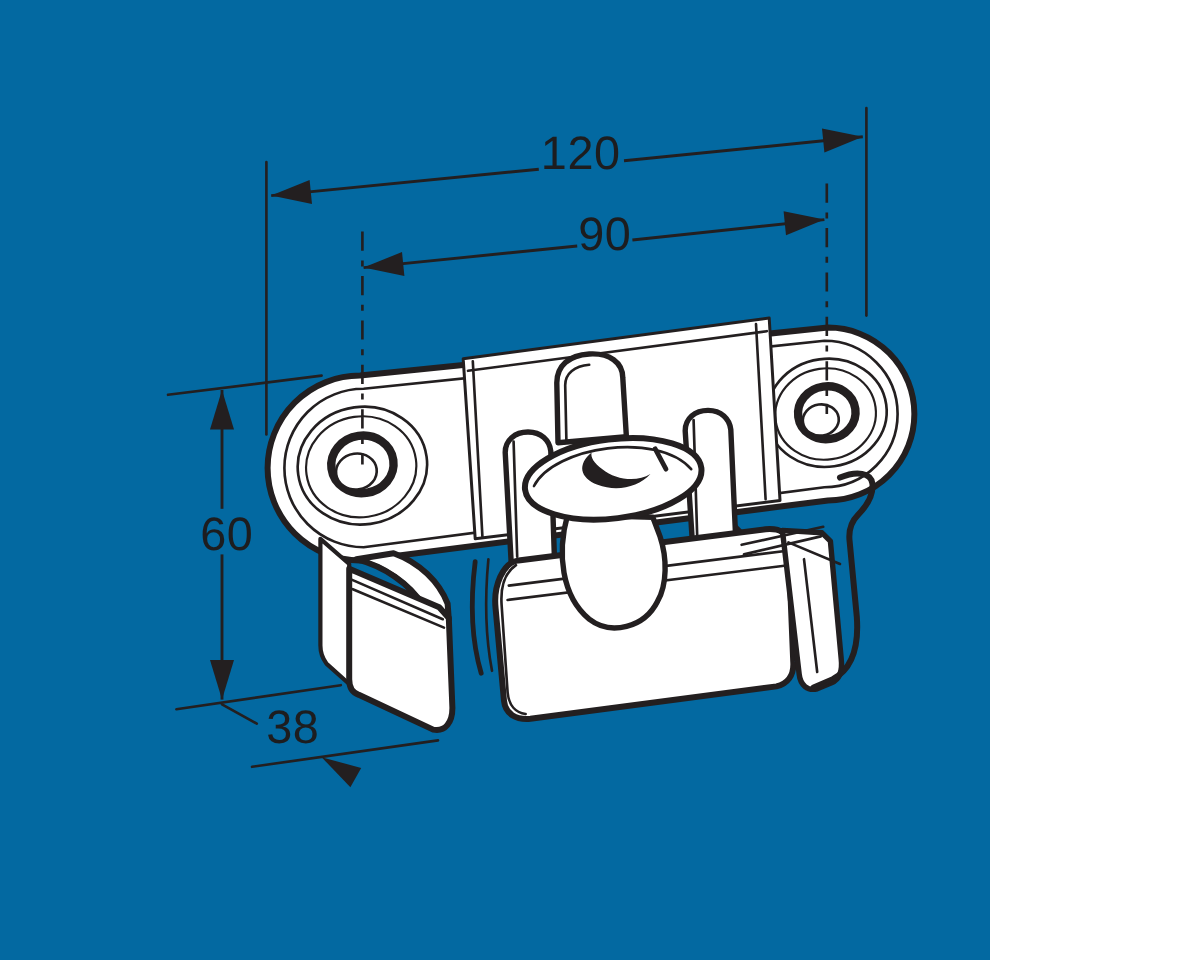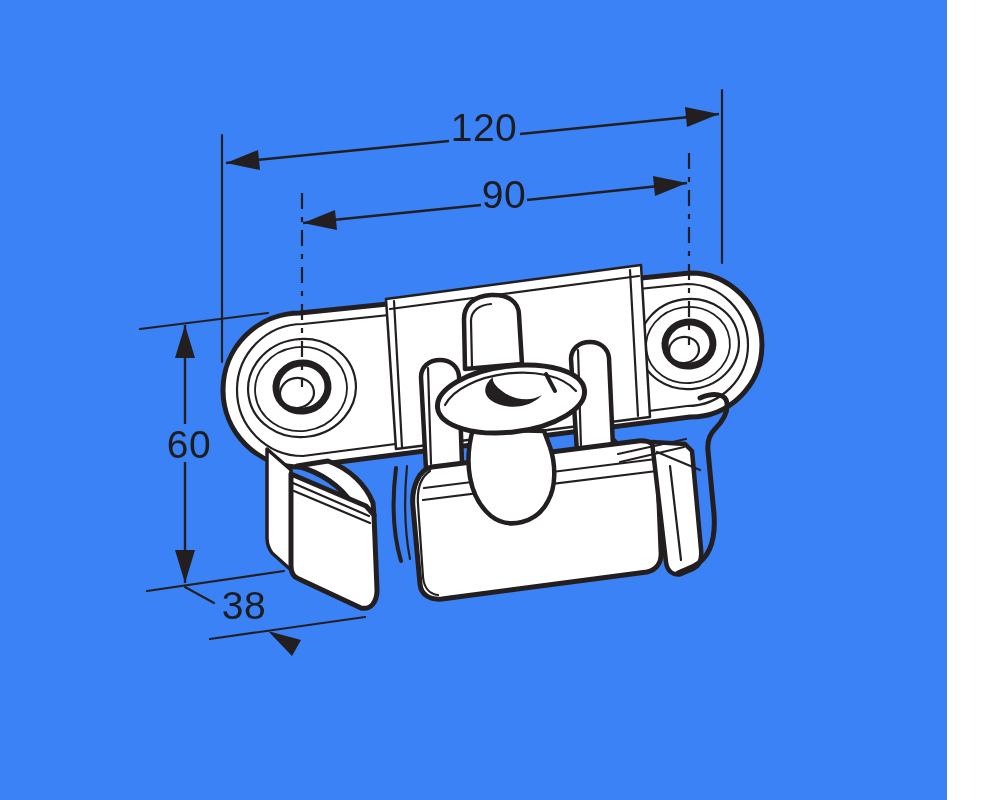--- a/index.html
+++ b/index.html
@@ -6,23 +6,23 @@
     margin: 0;
     padding: 0;
     background: #ffffff;
     width: 985px;
     height: 800px;
     overflow: hidden;
     font-family: "Liberation Sans", sans-serif;
   }
   .stage {
     position: relative;
-    width: 947px;
+    width: 825px;
     height: 800px;
-    background: #3b82f6;
+    background: #0369a1;
   }
   svg { display: block; }
   .dim-text {
     font-family: "Liberation Sans", sans-serif;
     font-size: 39px;
     fill: #1d1d1f;
     letter-spacing: 0.5px;
   }
   
   .thick  { stroke: #231f20; stroke-width: 5;   fill: none; stroke-linecap: round; stroke-linejoin: round; }

